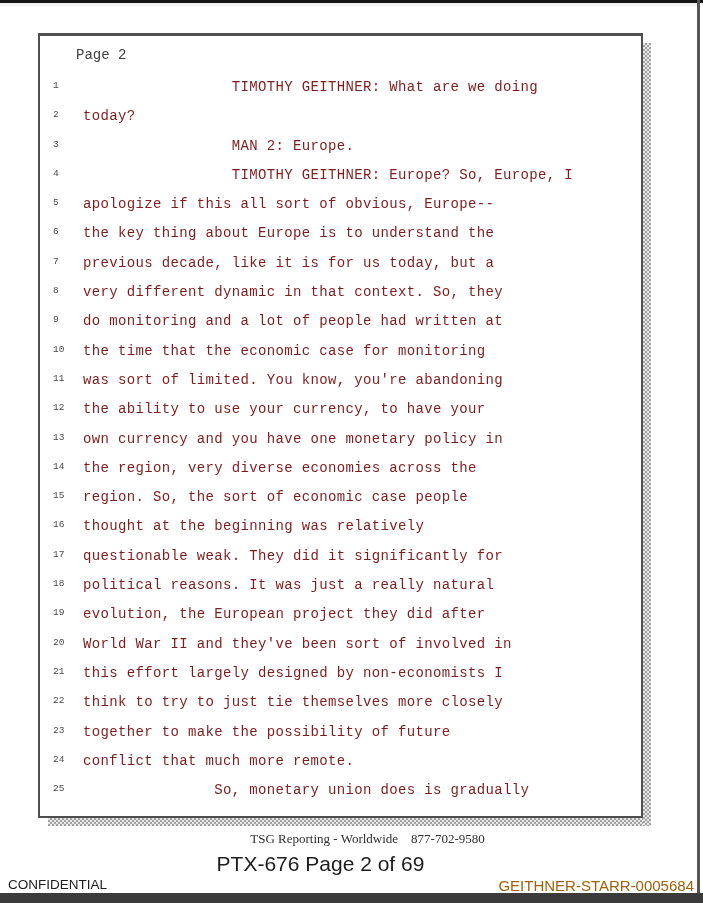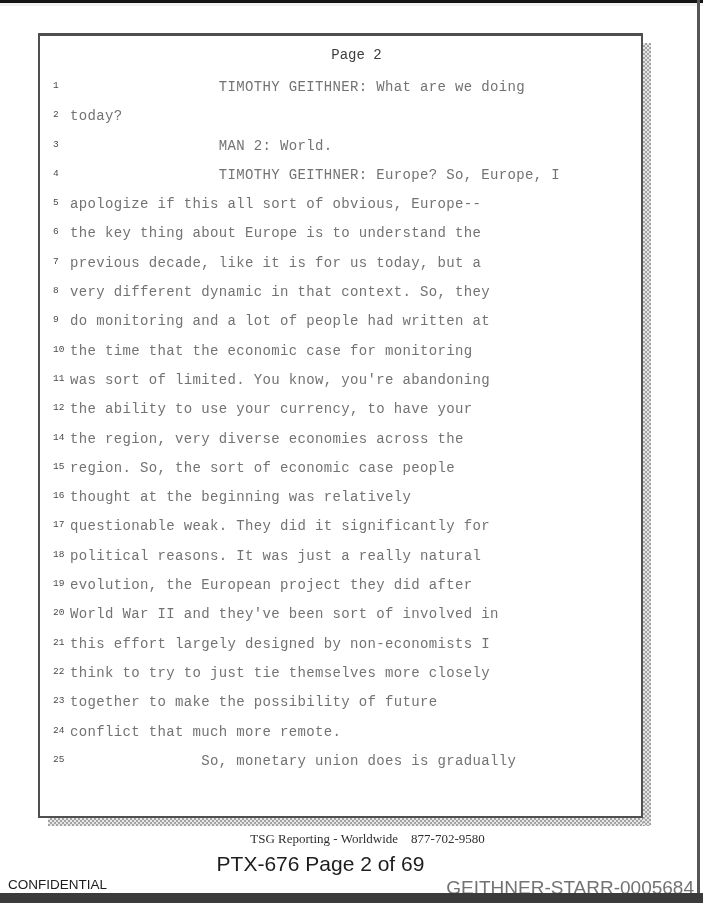--- a/index.html
+++ b/index.html
@@ -30,43 +30,43 @@
   .hatch {
     position:absolute;
     background: conic-gradient(#a3a3a3 25%, #e7e7e7 0 50%, #a3a3a3 0 75%, #e7e7e7 0) 0 0 / 4px 4px;
   }
   .hatch-right  { left:643px; top:43px; width:8px; height:783px; }
   .hatch-bottom { left:48px; top:818px; width:595px; height:8px; }
 
   .page-label {
     margin: 12px 4px 0 16px;
     height: 14px; line-height: 14px;
-    text-align: center;
+    text-align: left;
     font-family: "Liberation Mono", monospace;
     font-size: 14px;
     color: #3f3f3f;
     padding-left: 20px;
   }
 
   .lines { margin-top: 11px; }
   .t-row { position: relative; height: 29.3px; }
   .t-num {
     position: absolute; left: 13px; top: 7px;
     font-family: "Liberation Mono", monospace;
     font-size: 9.5px;
     color: #4a4a4a;
   }
   .t-text {
     display: block;
-    margin-left: 30px;
+    margin-left: 43px;
     font-family: "Liberation Mono", monospace;
     font-size: 14px;
     line-height: 29.3px;
     letter-spacing: 0.35px;
-    color: #737373;
+    color: #7f1d1d;
     white-space: pre;
   }
 
   
   .footer-tsg {
     position:absolute; top:831px; left:0; width:703px;
     text-align:center;
     font-family:"Liberation Serif", serif;
     font-size:13px;
     color:#2e2e2e;
@@ -79,21 +79,21 @@
     font-family:"Liberation Sans", sans-serif;
     font-size:21px;
     color:#1d1d1d;
   }
   .footer-confidential {
     position:absolute; top:877px; left:8px;
     font-size:13.5px; color:#1d1d1d;text-align:right;
   }
   .footer-bates {
     position:absolute; top:877px; right:9px;
-    font-size:19px; color:#737373;
+    font-size:15px; color:#a16207;
   }
 </style>
 </head>
 <body>
 
 <div class="frame-top"></div>
 <div class="frame-top-lt"></div>
 <div class="frame-right"></div>
 
 <div class="sheet">
@@ -102,21 +102,21 @@
       <div class="t-row">
         <span class="t-num">1</span>
         <span class="t-text">                 TIMOTHY GEITHNER: What are we doing</span>
       </div>
       <div class="t-row">
         <span class="t-num">2</span>
         <span class="t-text">today?</span>
       </div>
       <div class="t-row">
         <span class="t-num">3</span>
-        <span class="t-text">                 MAN 2: World.</span>
+        <span class="t-text">                 MAN 2: Europe.</span>
       </div>
       <div class="t-row">
         <span class="t-num">4</span>
         <span class="t-text">                 TIMOTHY GEITHNER: Europe? So, Europe, I</span>
       </div>
       <div class="t-row">
         <span class="t-num">5</span>
         <span class="t-text">apologize if this all sort of obvious, Europe--</span>
       </div>
       <div class="t-row">
@@ -139,20 +139,24 @@
         <span class="t-num">10</span>
         <span class="t-text">the time that the economic case for monitoring</span>
       </div>
       <div class="t-row">
         <span class="t-num">11</span>
         <span class="t-text">was sort of limited. You know, you're abandoning</span>
       </div>
       <div class="t-row">
         <span class="t-num">12</span>
         <span class="t-text">the ability to use your currency, to have your</span>
+      </div>
+      <div class="t-row">
+        <span class="t-num">13</span>
+        <span class="t-text">own currency and you have one monetary policy in</span>
       </div>
       <div class="t-row">
         <span class="t-num">14</span>
         <span class="t-text">the region, very diverse economies across the</span>
       </div>
       <div class="t-row">
         <span class="t-num">15</span>
         <span class="t-text">region. So, the sort of economic case people</span>
       </div>
       <div class="t-row">

